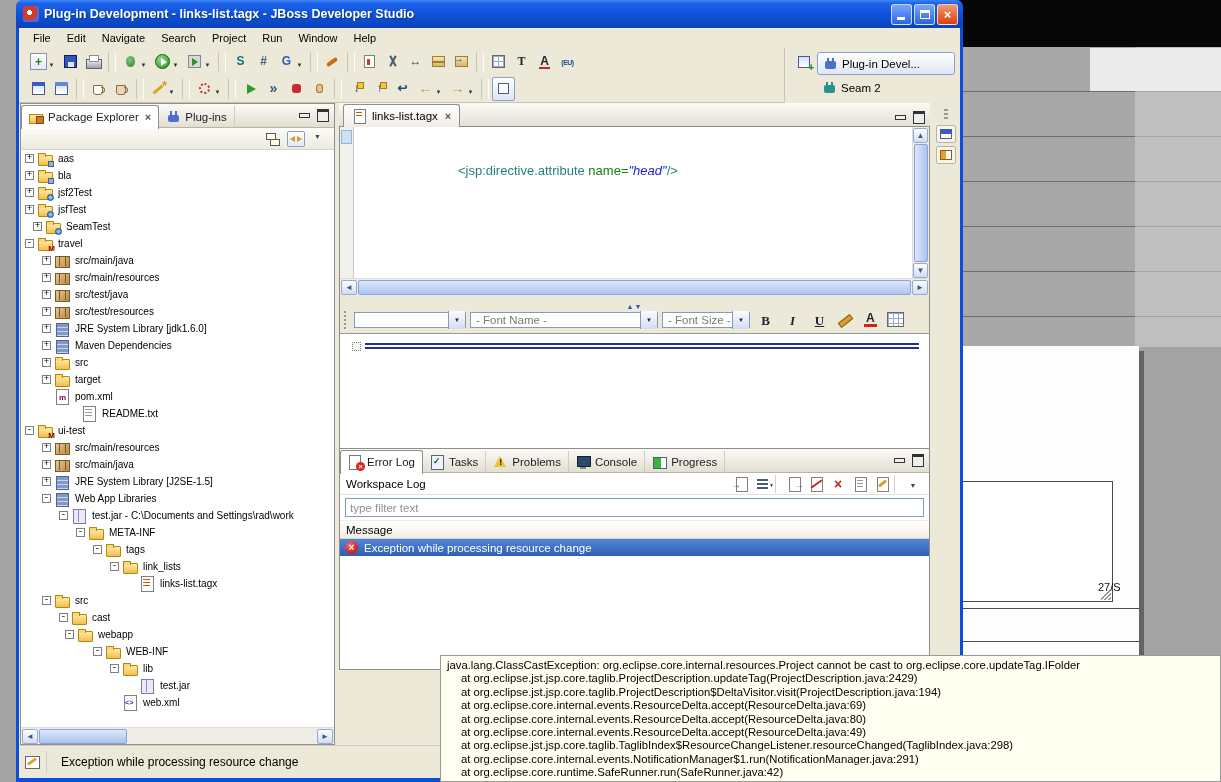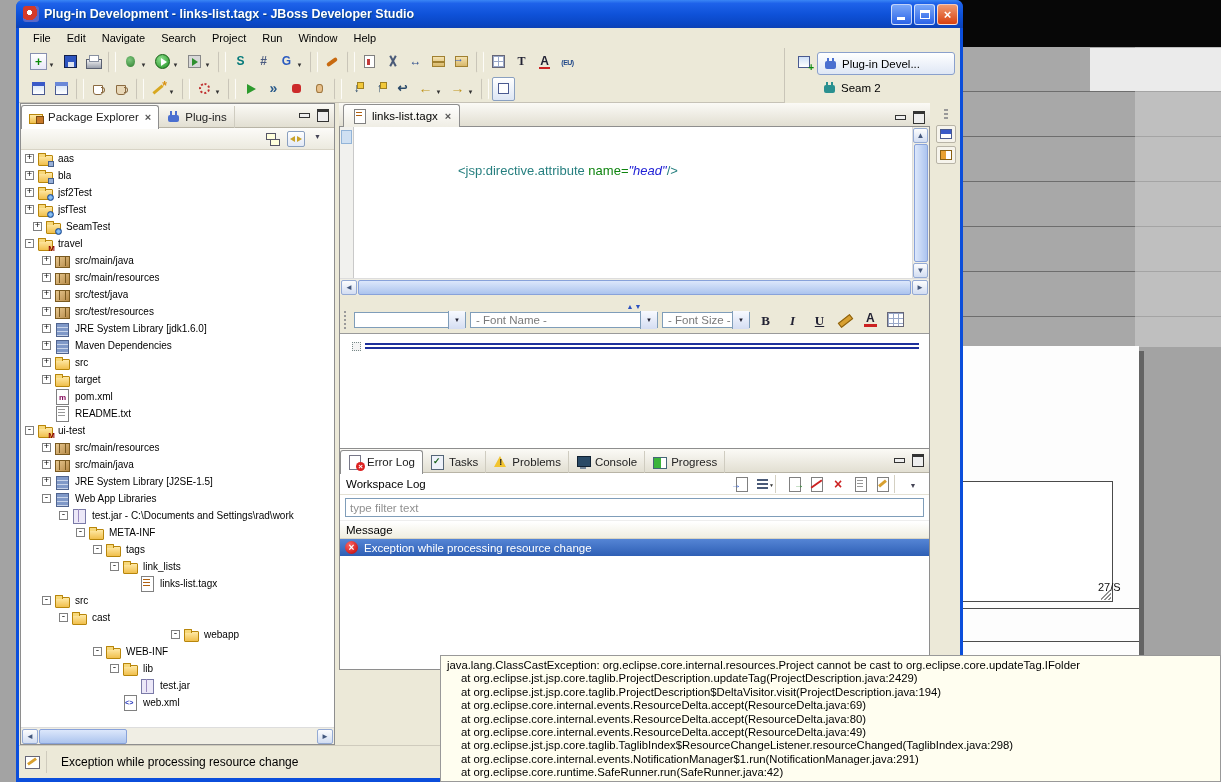--- a/index.html
+++ b/index.html
@@ -579,21 +579,21 @@
             <div class="trow2" style="padding-left: 21px;">
               <i class="ex ex-plus"></i>
               <i class="ti i-folderx"></i>
               <span class="tlabel">target</span>
             </div>
             <div class="trow2" style="padding-left: 21px;">
               <i class="ex ex-none"></i>
               <i class="ti i-pom"></i>
               <span class="tlabel">pom.xml</span>
             </div>
-            <div class="trow2" style="padding-left: 21px;">
+            <div class="trow2" style="padding-left: 21px; margin-left: 27px;">
               <i class="ex ex-none"></i>
               <i class="ti i-txt"></i>
               <span class="tlabel">README.txt</span>
             </div>
             <div class="trow2" style="padding-left: 4px;">
               <i class="ex ex-minus"></i>
               <i class="ti i-projm">
                 <i class="bdg"></i>
               </i>
               <span class="tlabel">ui-test</span>
@@ -646,21 +646,21 @@
             <div class="trow2" style="padding-left: 21px;">
               <i class="ex ex-minus"></i>
               <i class="ti i-folder"></i>
               <span class="tlabel">src</span>
             </div>
             <div class="trow2" style="padding-left: 38px;">
               <i class="ex ex-minus"></i>
               <i class="ti i-folder"></i>
               <span class="tlabel">cast</span>
             </div>
-            <div class="trow2" style="padding-left: 55px; justify-content: center;">
+            <div class="trow2" style="padding-left: 44px;">
               <i class="ex ex-minus"></i>
               <i class="ti i-folder"></i>
               <span class="tlabel">webapp</span>
             </div>
             <div class="trow2" style="padding-left: 72px;">
               <i class="ex ex-minus"></i>
               <i class="ti i-folder"></i>
               <span class="tlabel">WEB-INF</span>
             </div>
             <div class="trow2" style="padding-left: 89px;">

